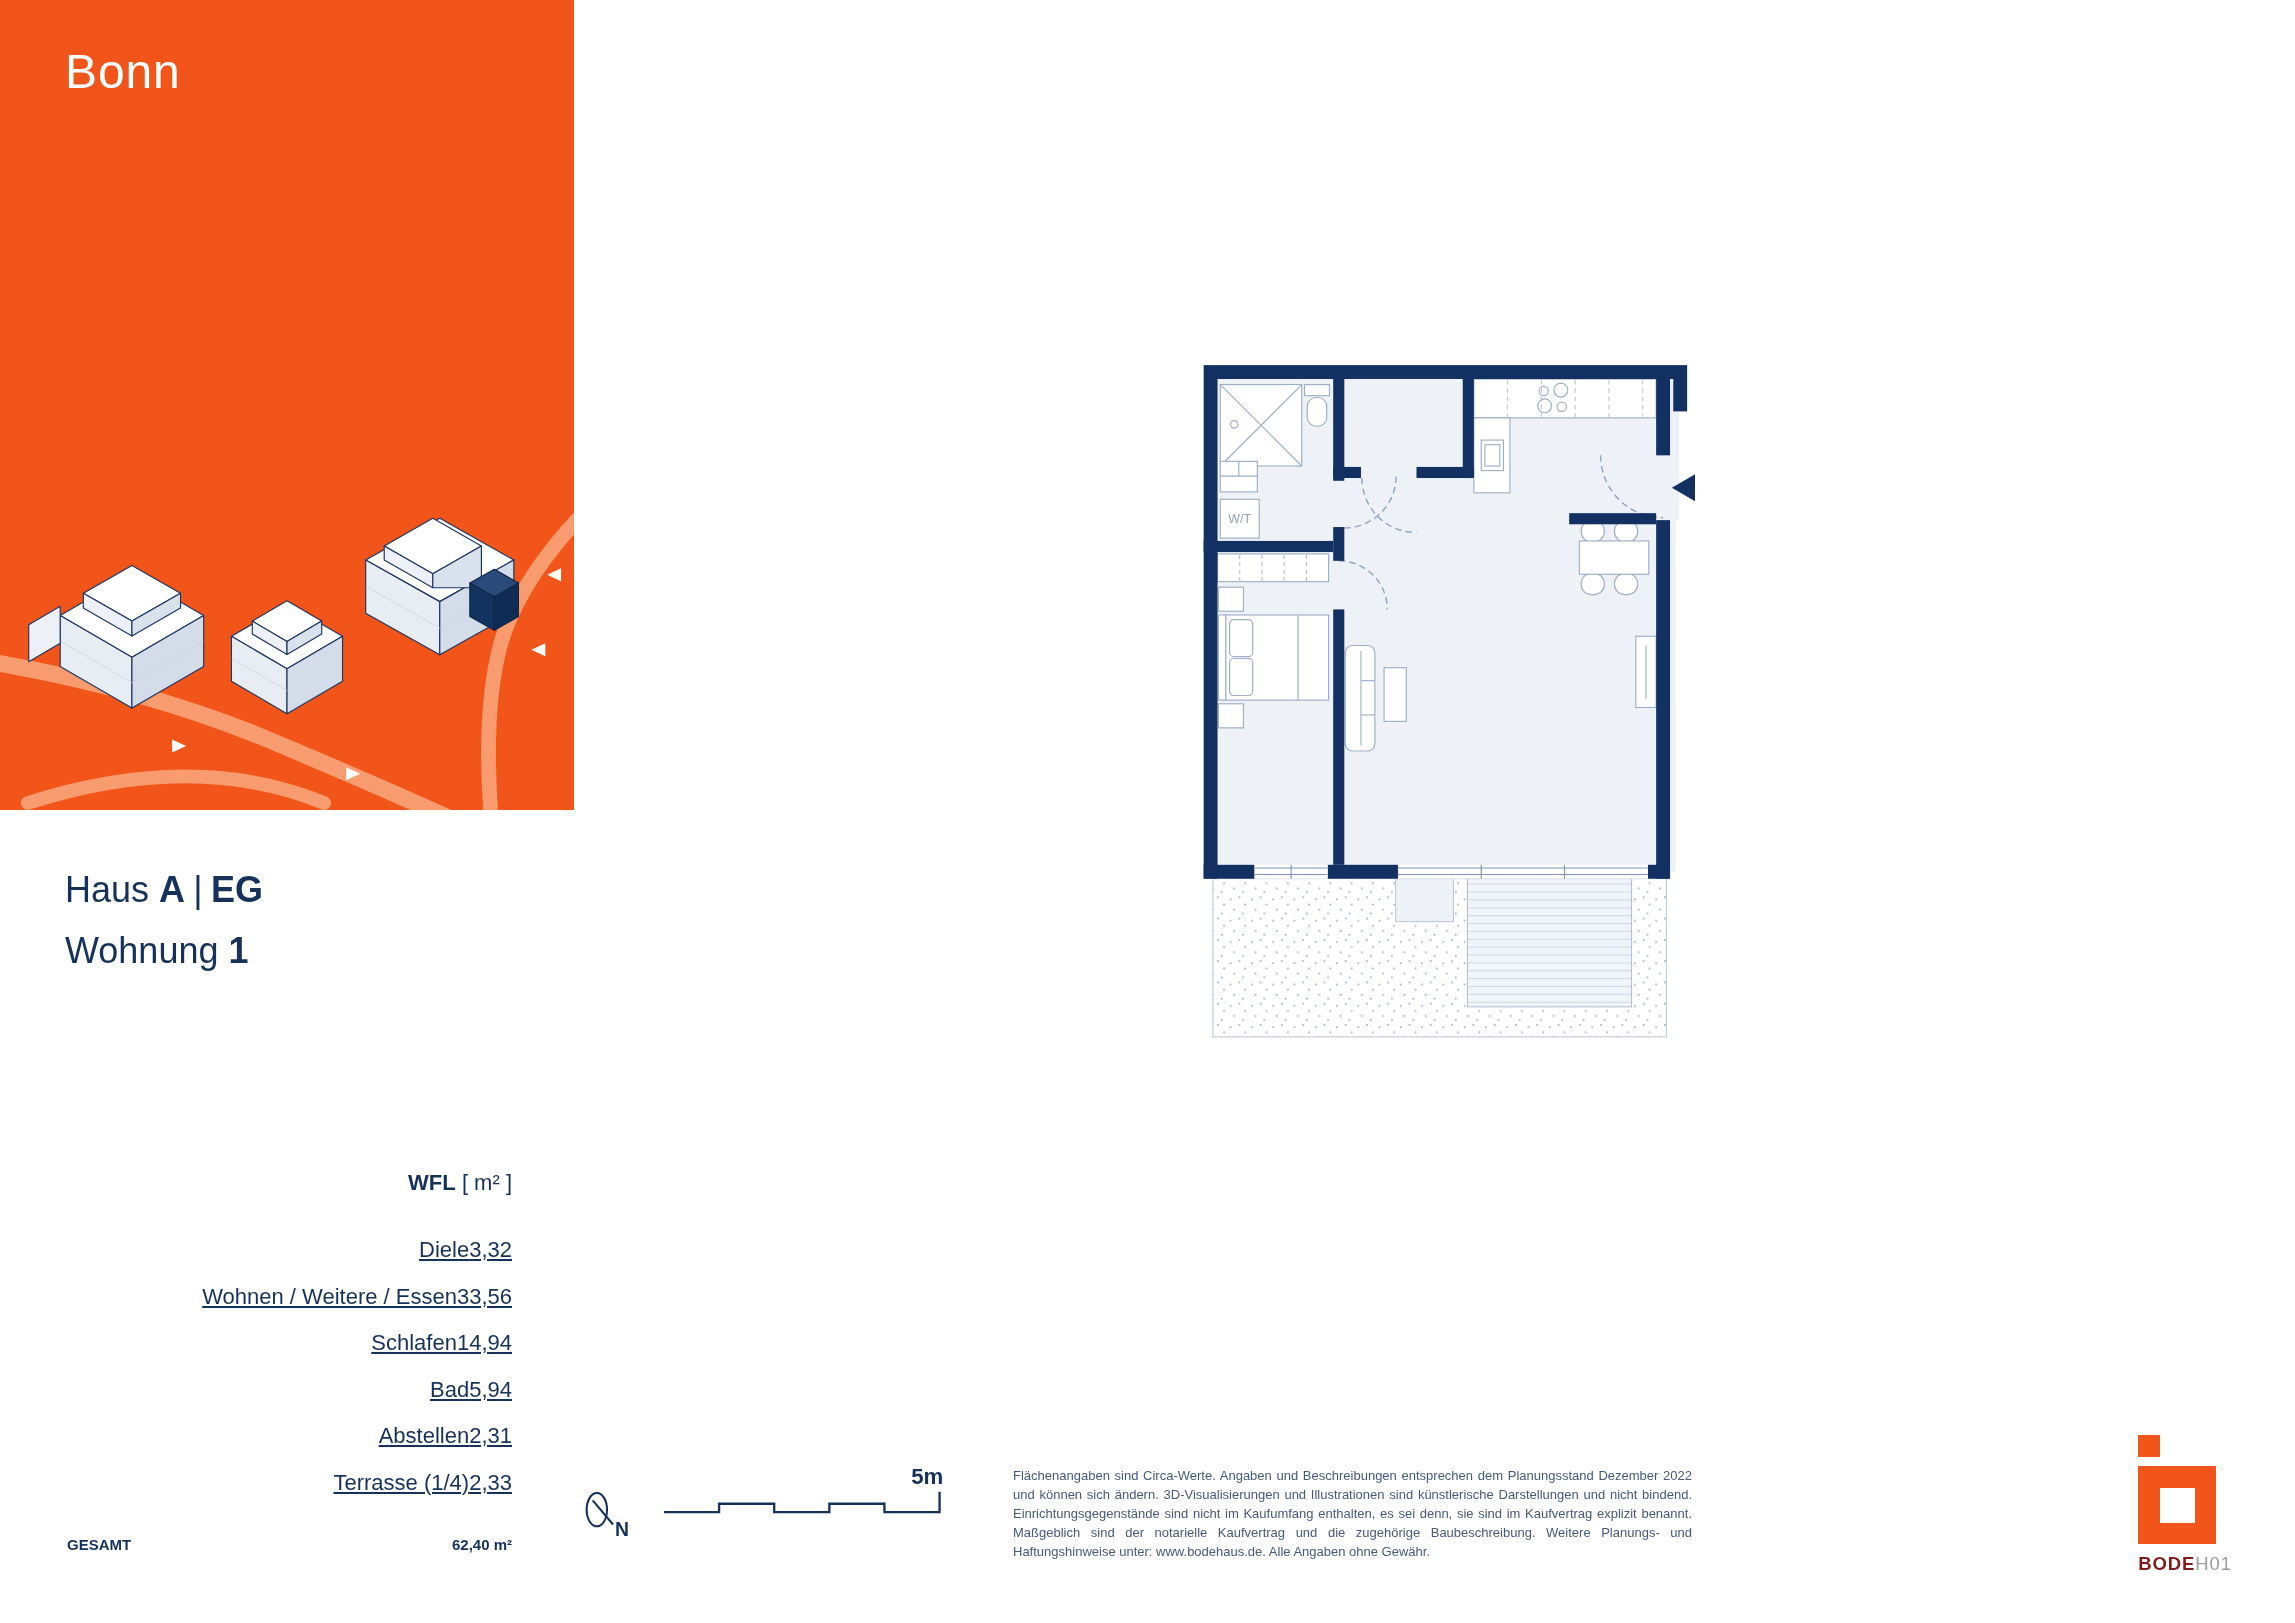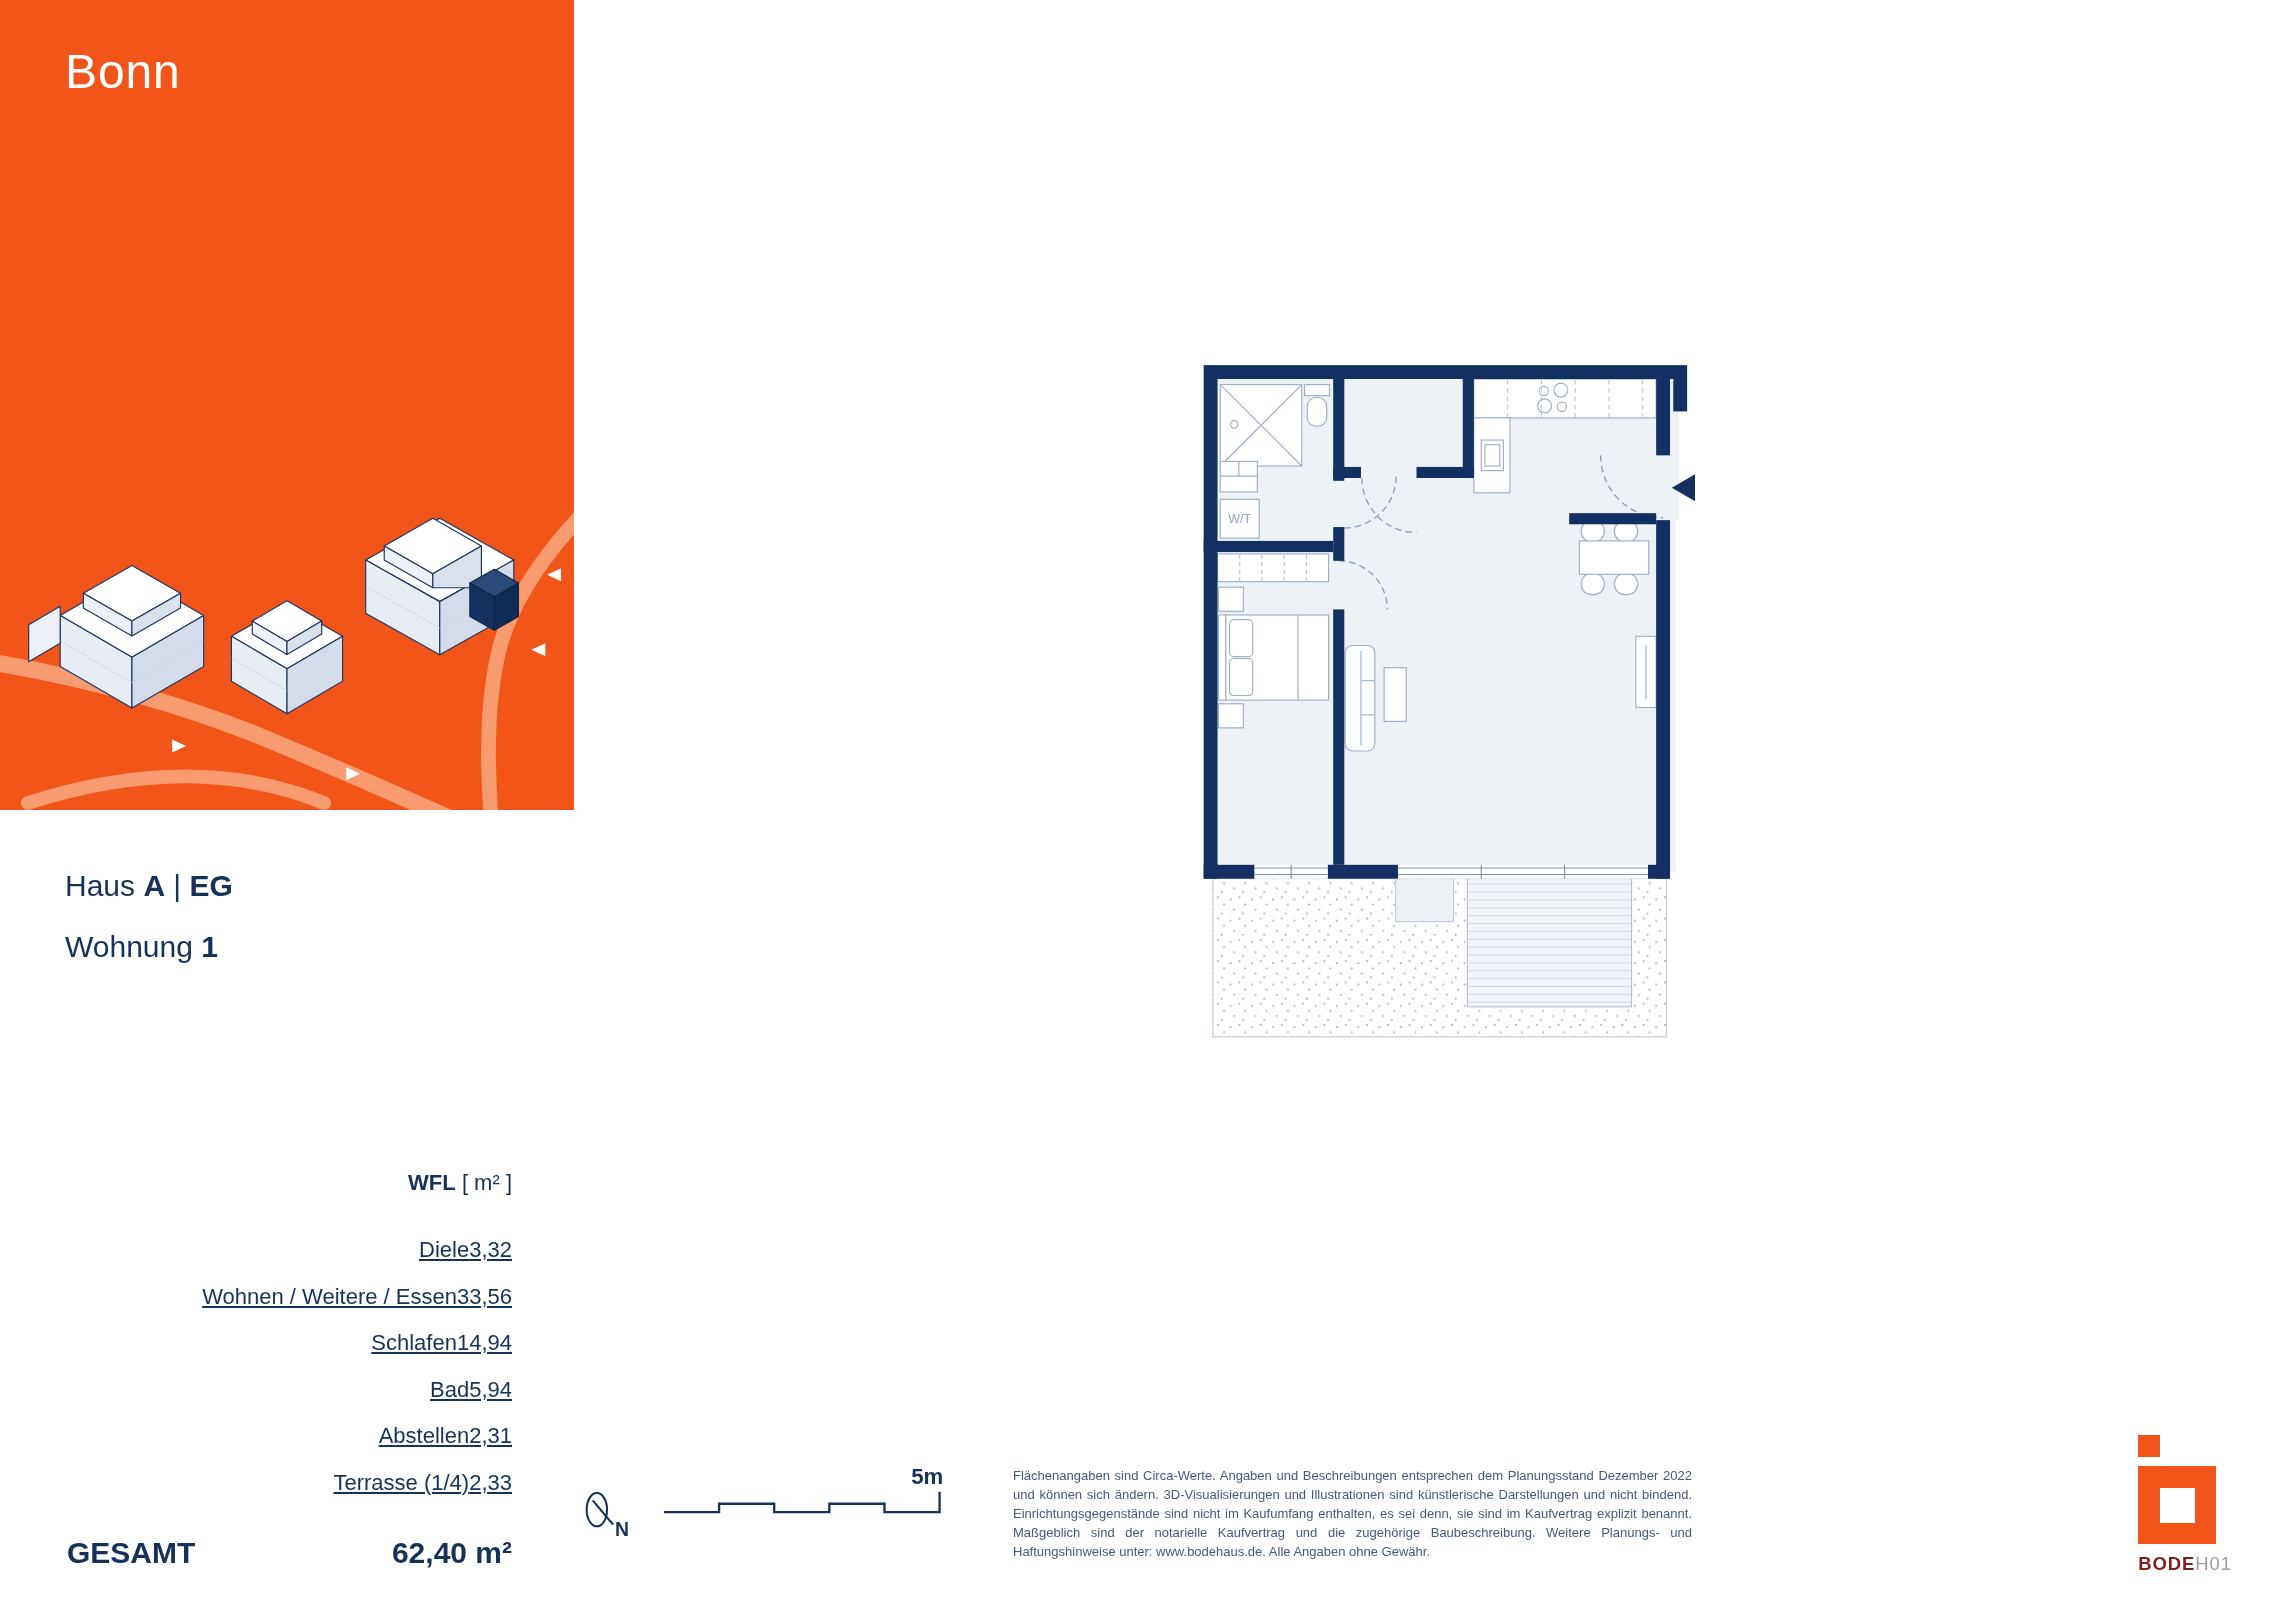--- a/index.html
+++ b/index.html
@@ -4,30 +4,30 @@
 <style>
   html,body{margin:0;padding:0;background:#fff;}
   #page{position:relative;width:2295px;height:1623px;background:#ffffff;overflow:hidden;
         font-family:"Liberation Sans",sans-serif;color:#16325B;}
   .abs{position:absolute;}
   
   #hero{left:0;top:0;width:574px;height:810px;background:#F2551A;}
   #hero .city{position:absolute;left:65px;top:44px;font-size:48px;font-weight:400;color:#fff;letter-spacing:0.9px;}
   #hero .street{position:absolute;left:65px;top:179px;font-size:37px;font-weight:400;color:#fff;line-height:49px;letter-spacing:0.5px;}
   
-  .unitline{font-size:30px;color:#16325B;}
+  .unitline{font-size:36px;color:#16325B;}
   .unitline b{font-weight:700;}
   .sep{margin:0 8.3px;}
   
   #tbl-head{left:67px;top:1170px;width:445px;text-align:right;font-size:22px;}
   #tbl-head b{font-weight:700;}
   #tbl-rows{left:67px;top:1239px;width:445px;}
   .trow{display:flex;justify-content:flex-end;font-size:22px;line-height:22px;margin-bottom:24.5px;text-decoration:underline;}
   #tbl-total{left:67px;top:1536px;width:445px;display:flex;justify-content:space-between;
-             font-size:30px;font-weight:700;gap:24px;}
+             font-size:15px;font-weight:700;gap:24px;}
   
   #disclaimer{left:1013px;top:1466px;width:679px;font-size:13px;line-height:19px;
               color:#44597E;text-align:justify;}
   
   #logo{left:2128px;top:1432px;width:102px;height:143px;}
   #logo .sq-small{position:absolute;left:10.2px;top:2.8px;width:22px;height:22px;background:#F2551A;}
   #logo .sq-big{position:absolute;left:10.2px;top:34px;width:78px;height:78px;background:#F2551A;
                 display:flex;align-items:center;justify-content:center;}
   #logo .sq-hole{width:35px;height:35px;background:#ffffff;}
   #logo .brand{position:absolute;left:10.2px;top:121px;font-size:18.5px;letter-spacing:0.9px;}

